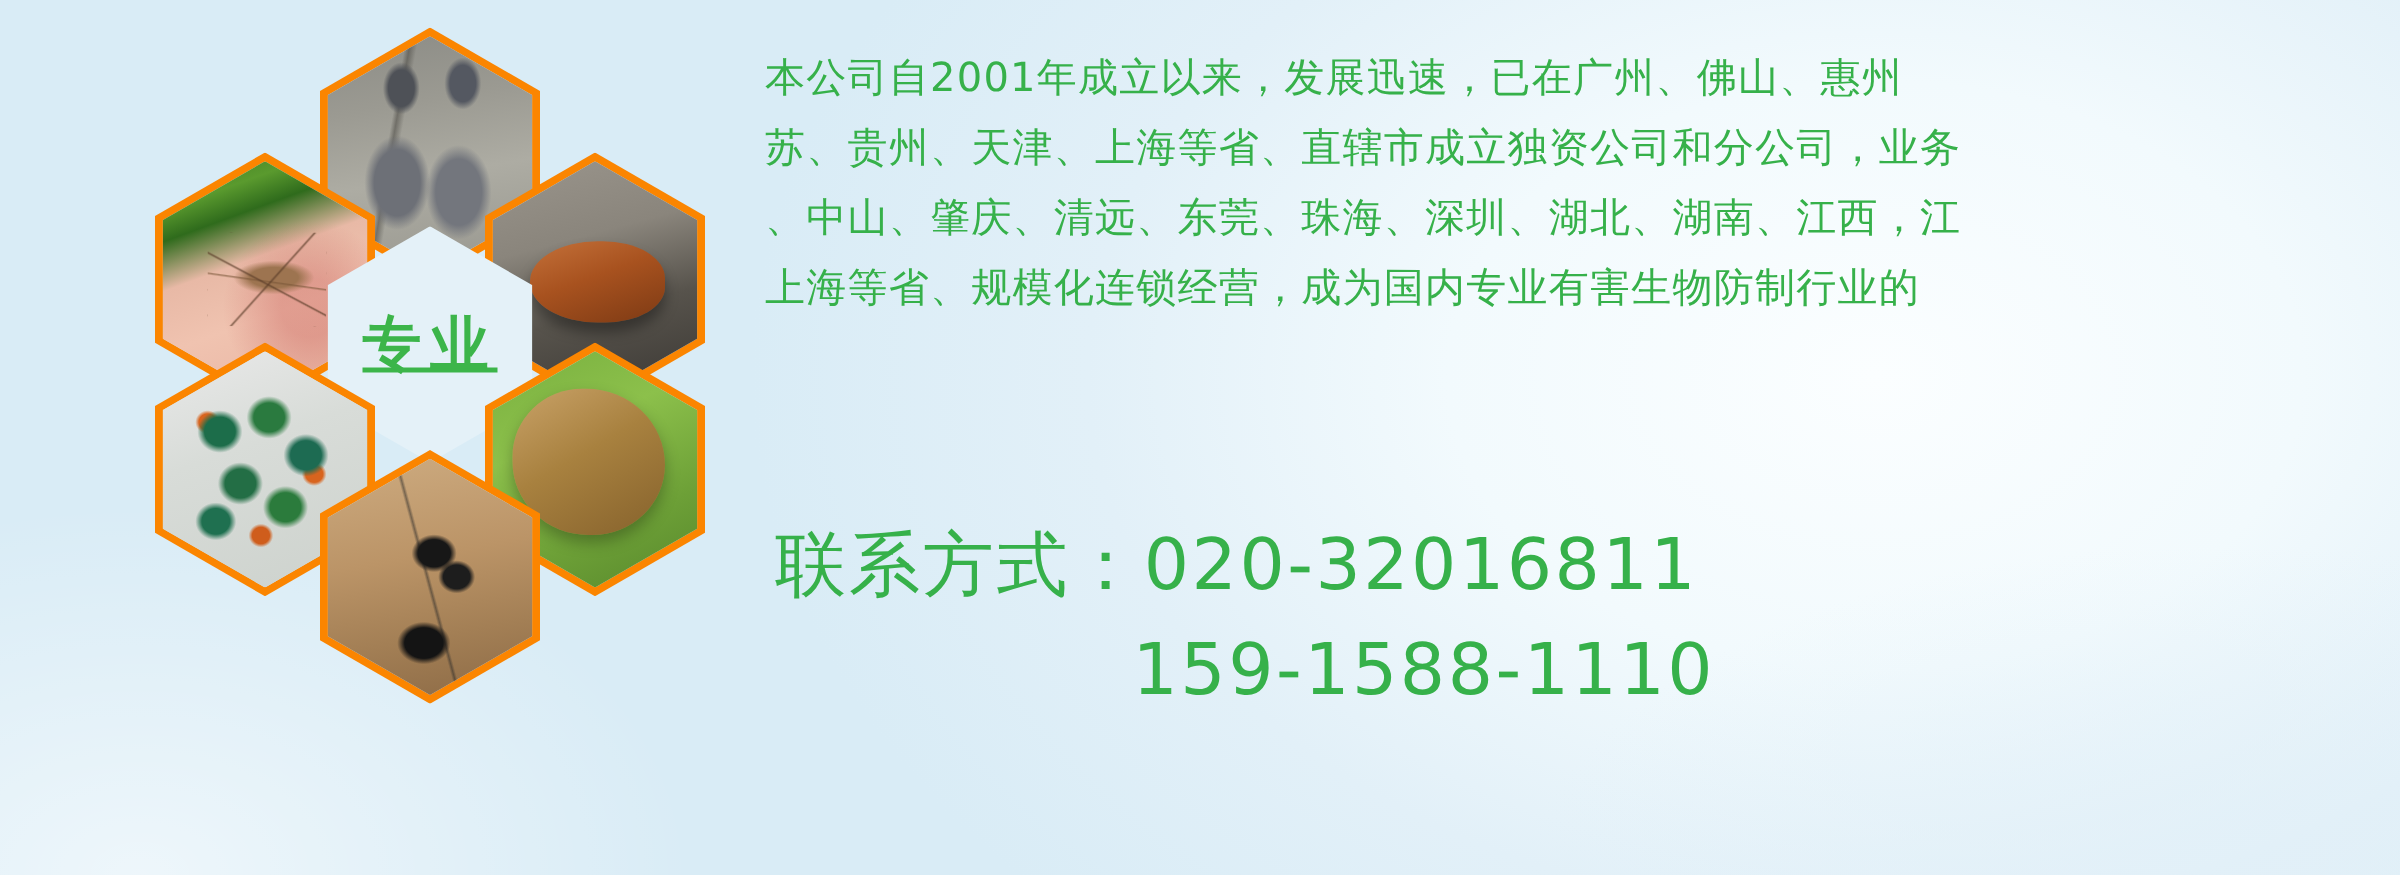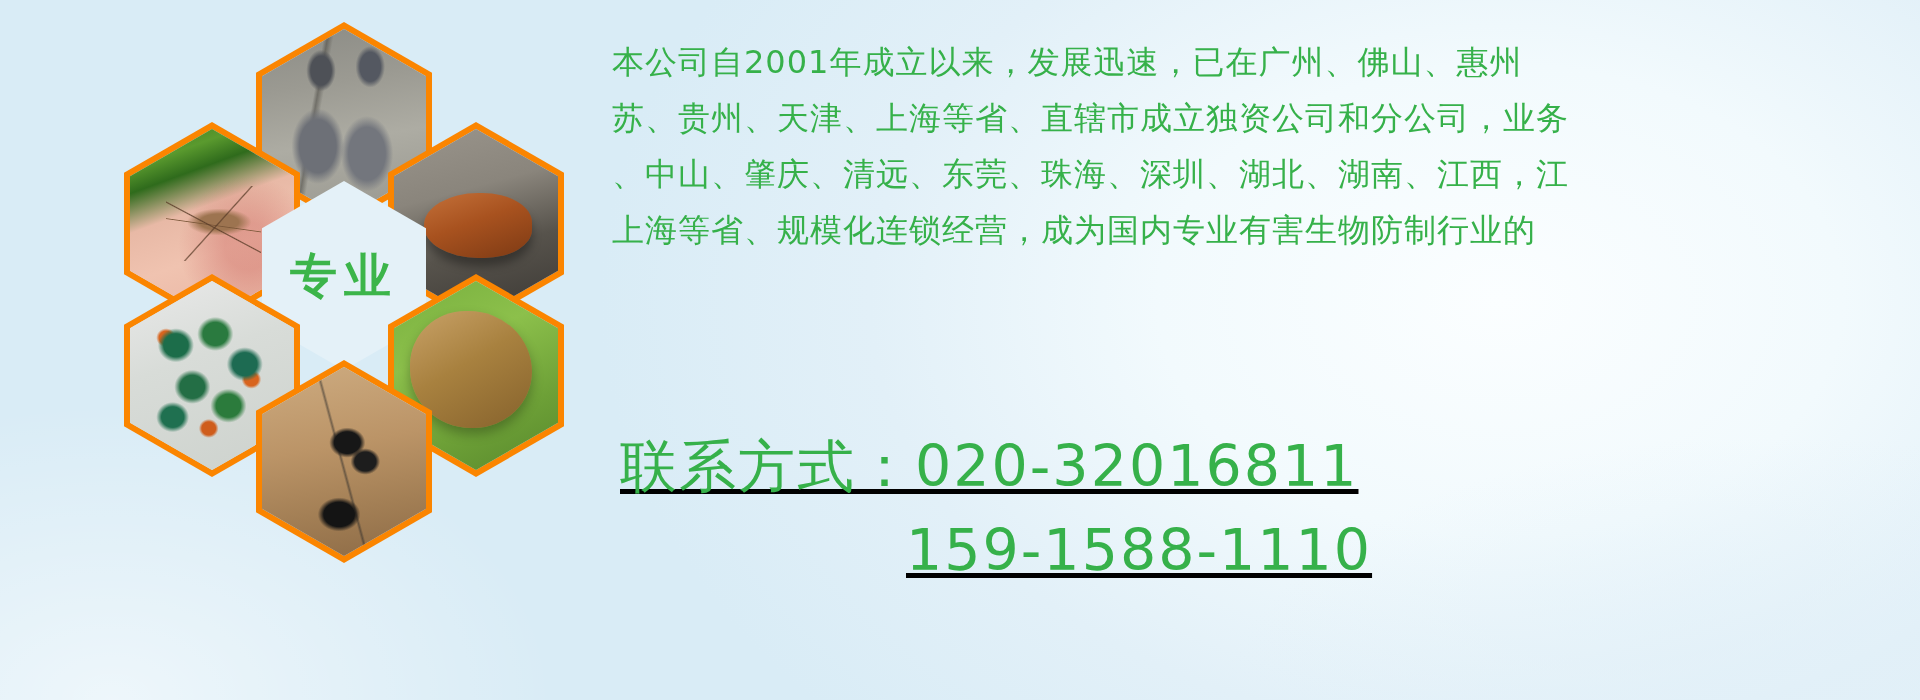--- a/index.html
+++ b/index.html
@@ -37,20 +37,21 @@
   .hex .inner > .ph{position:absolute;inset:0;}
 
   
   .hex-center .inner{background:#e4f1f8;display:flex;flex-direction:column;
     align-items:center;justify-content:center;}
   .hex-center{background:transparent;}
   .hive-label{
     color:#3cb54a;font-weight:bold;line-height:1.18;text-align:center;
     font-size:47px;letter-spacing:7px;
     font-family:"DejaVu Sans","Liberation Sans",sans-serif;
+    text-decoration:underline;
   }
 
   
   .ph-mosquito{
     background:
       radial-gradient(circle at 72% 62%, rgba(190,70,70,.30) 0 14%, rgba(190,70,70,0) 42%),
       linear-gradient(160deg,#3d7a22 0%,#5a9a2e 16%,#2f6b1c 26%,#e8b9a6 42%,#f0c3b0 62%,#e7b2a0 100%);
   }
   .ph-mosquito::after{
     content:"";position:absolute;left:22%;top:30%;width:58%;height:40%;
@@ -120,21 +121,21 @@
   }
 
   
   .copy{
     position:absolute;left:612px;top:34px;width:1296px;
   }
   .para{
     color:#36b14a;font-size:32px;line-height:56px;letter-spacing:1px;
     font-weight:400;white-space:nowrap;
   }
-  .contact{position:absolute;left:620px;top:424px;width:1300px;text-decoration:underline;}
+  .contact{position:absolute;left:620px;top:410px;width:1300px;}
   .contact .c1{
     color:#36b14a;font-size:57px;line-height:84px;letter-spacing:2px;white-space:nowrap;
   }
   .contact .c2{
     color:#36b14a;font-size:57px;line-height:84px;letter-spacing:2px;white-space:nowrap;
     margin-left:286px;
   }
 </style>
 </head>
 <body>

